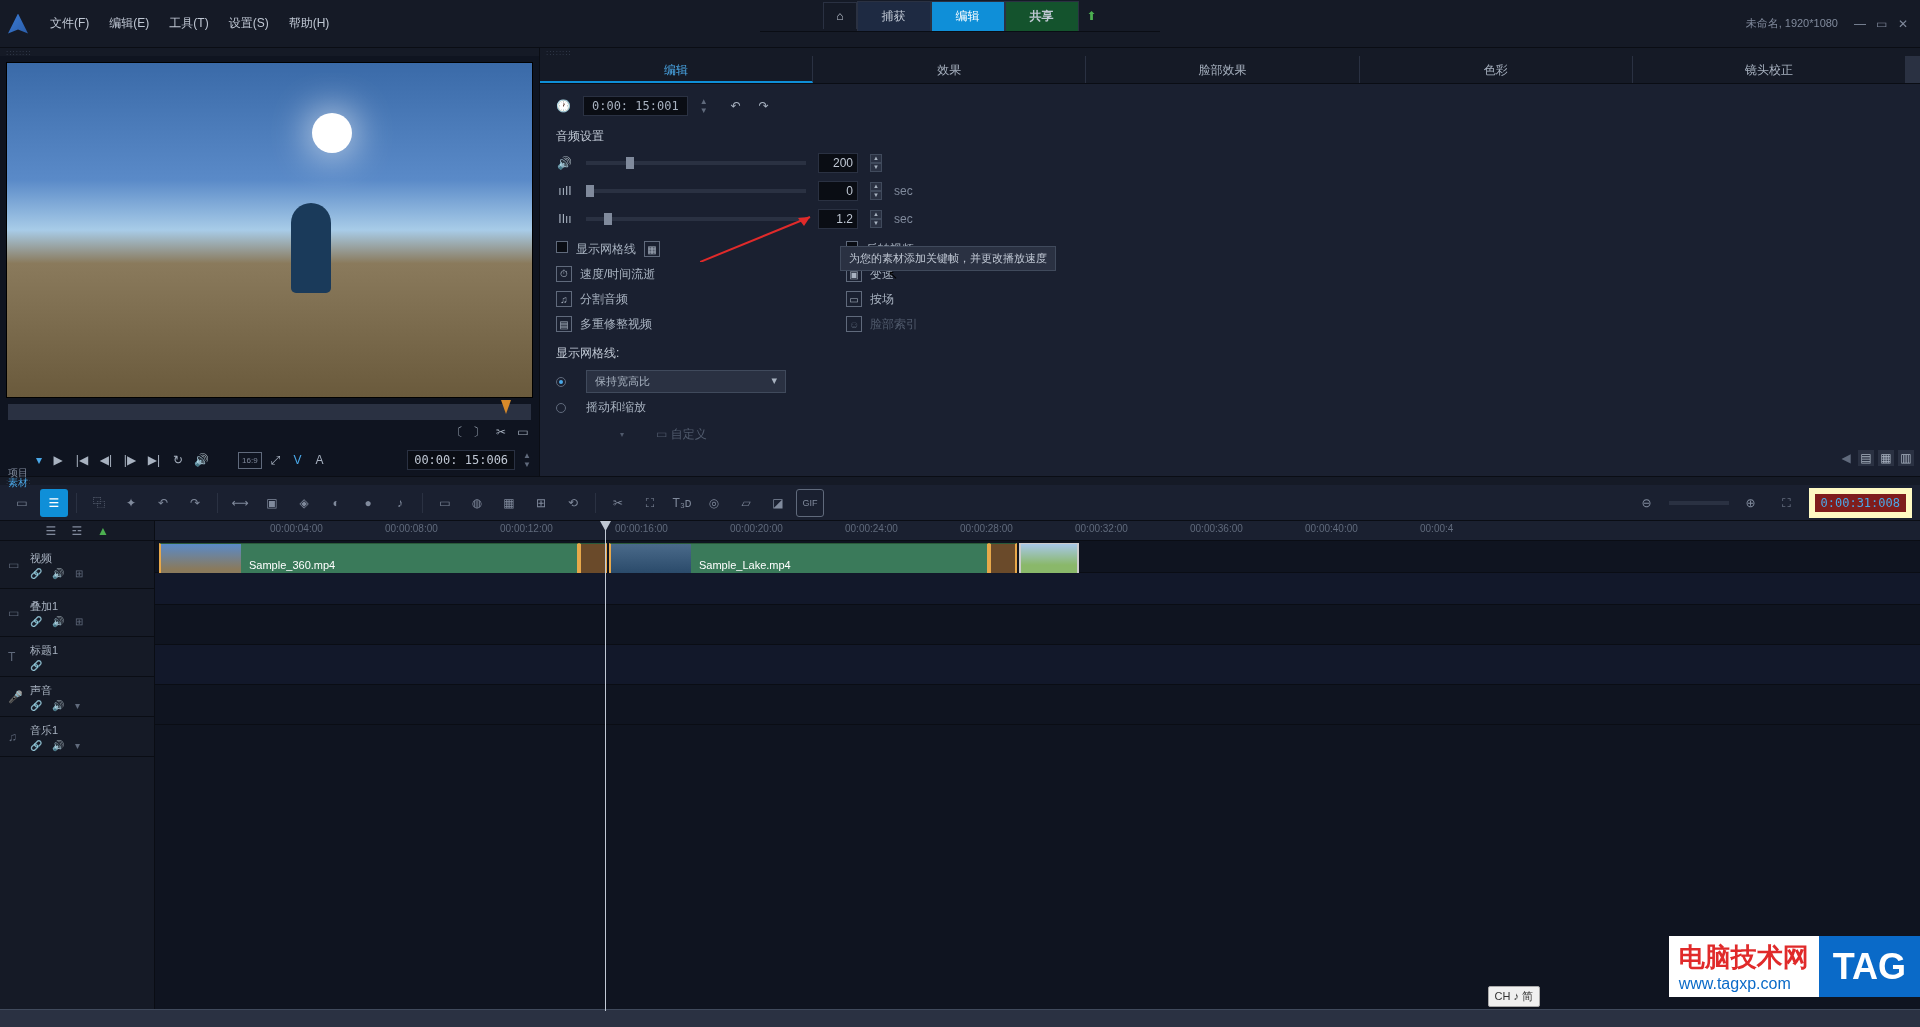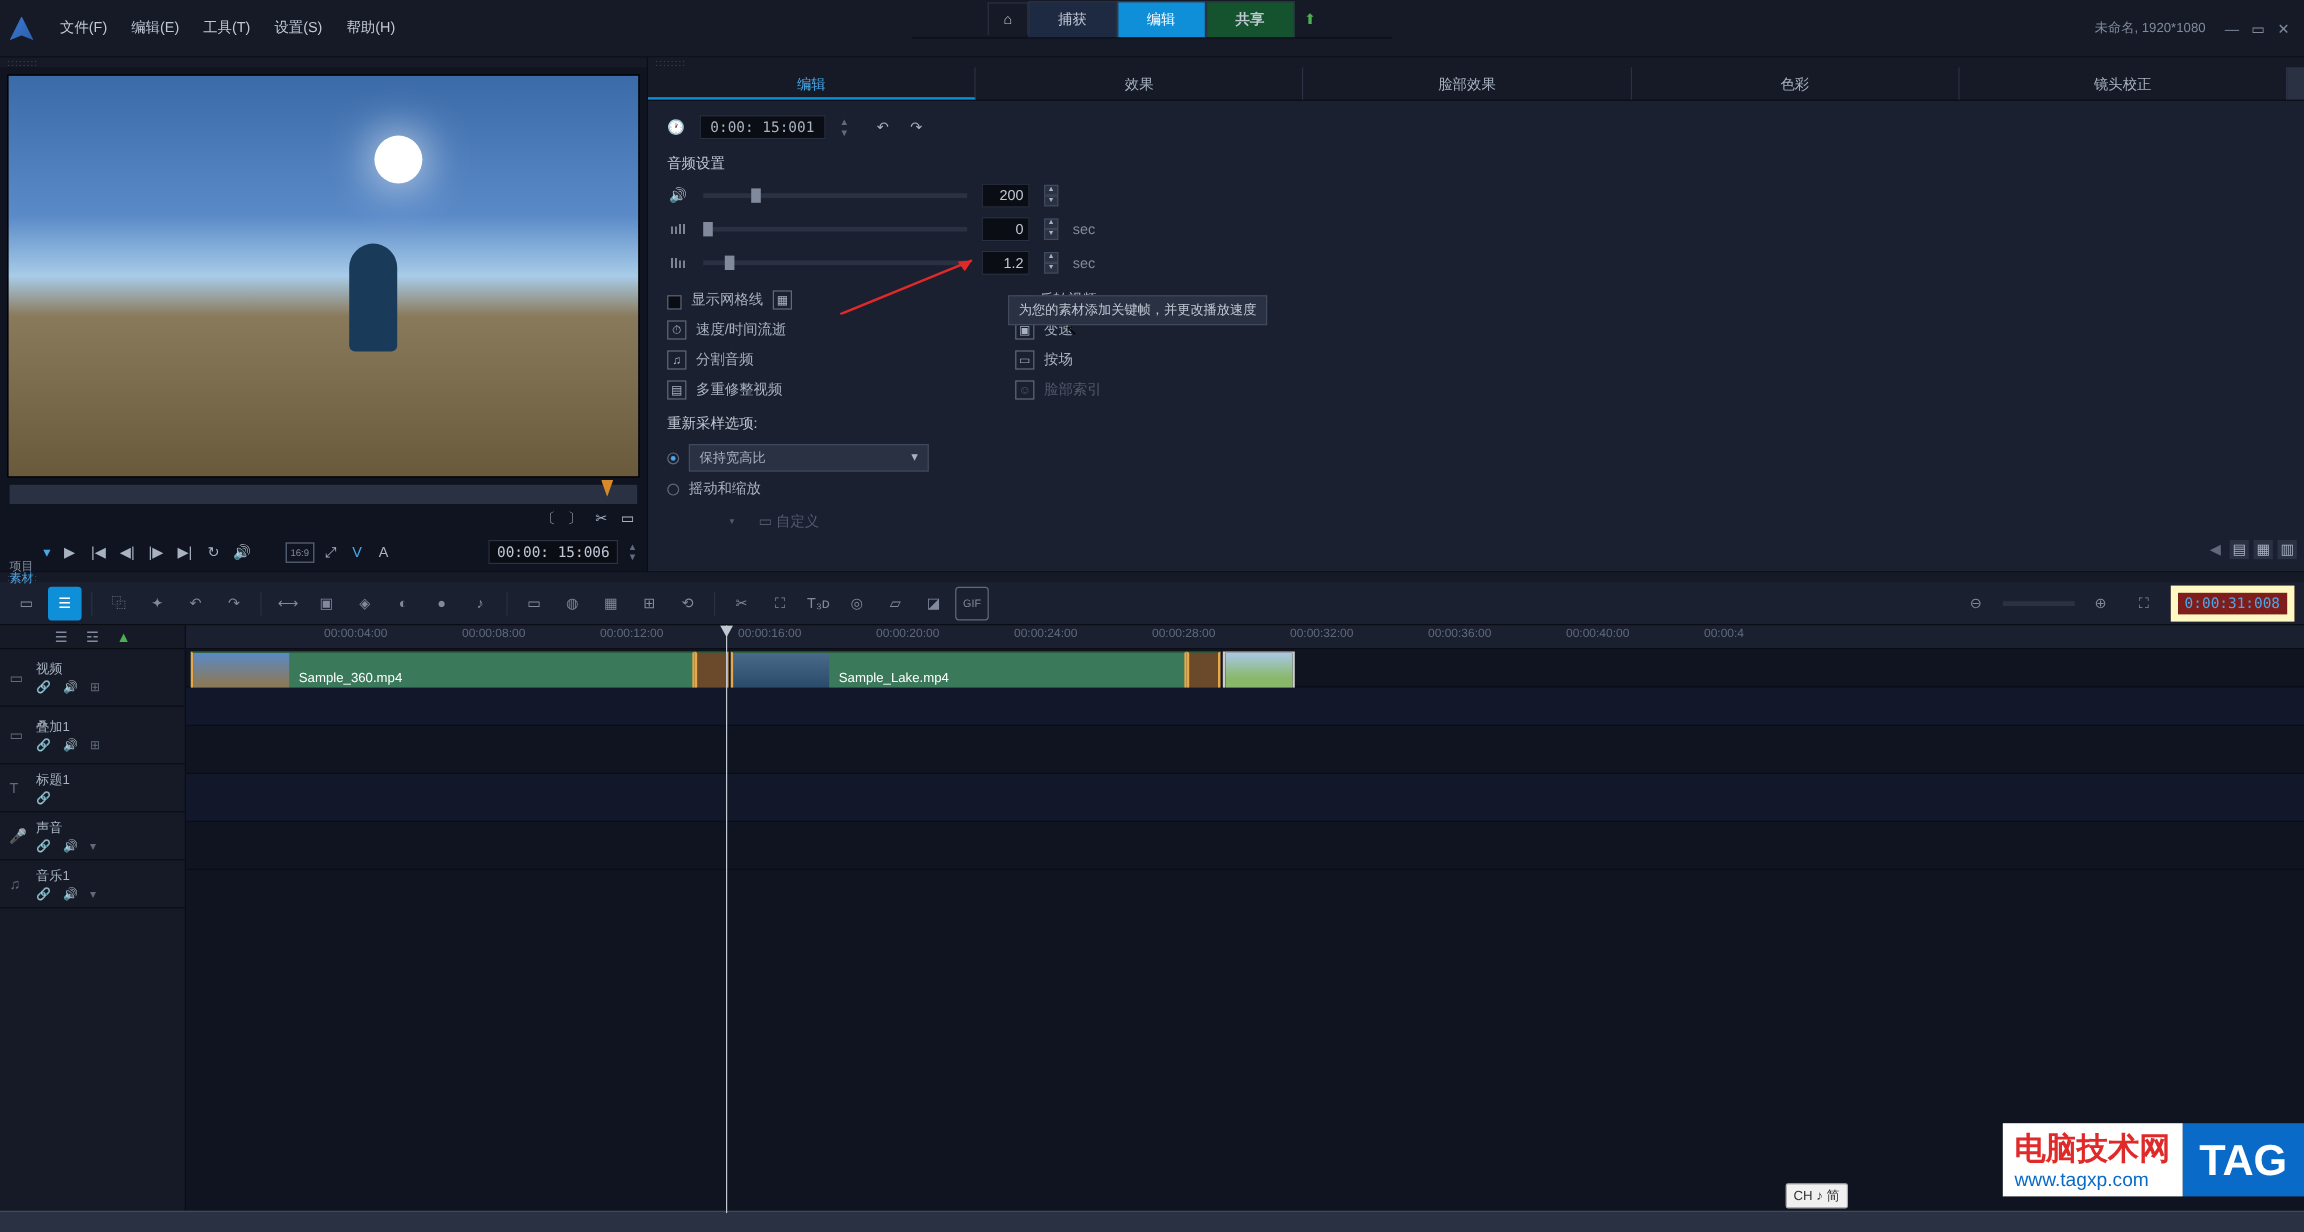--- a/index.html
+++ b/index.html
@@ -54,30 +54,30 @@
 .slider-row { display: flex; align-items: center; gap: 12px; margin-bottom: 8px; }
 .slider-icon { width: 18px; text-align: center; color: #a8b2c0; }
 .slider { flex: 1; max-width: 220px; height: 4px; background: #2a3142; position: relative; }
 .slider-thumb { position: absolute; top: -4px; width: 8px; height: 12px; background: #808a9c; }
 .spinner { width: 40px; background: #0a0d14; border: 1px solid #2a3142; color: #c0c8d4; text-align: right; padding: 2px 4px; }
 .spin-btns { width: 12px; display: flex; flex-direction: column; }
 .spin-btn { height: 9px; background: #2a3142; border: 1px solid #404a5c; font-size: 6px; text-align: center; line-height: 6px; cursor: pointer; }
 .unit { color: #808a9c; width: 24px; }
 
 .check-grid { display: grid; grid-template-columns: 250px 250px; gap: 8px 40px; margin-top: 12px; }
-.check-item { display: flex; align-items: flex-end; gap: 8px; cursor: pointer; color: #a8b2c0; }
+.check-item { display: flex; align-items: flex-start; gap: 8px; cursor: pointer; color: #a8b2c0; }
 .check-item .cb { width: 12px; height: 12px; border: 1px solid #606a7c; background: #0a0d14; }
 .check-item .icon-box { width: 16px; height: 16px; border: 1px solid #606a7c; display: flex; align-items: center; justify-content: center; font-size: 10px; }
 .disabled { color: #505a6c; }
 
 .tooltip { position: absolute; background: #2a3142; border: 1px solid #404a5c; padding: 4px 8px; color: #c0c8d4; font-size: 11px; z-index: 100; }
 .arrow-annotation { position: absolute; pointer-events: none; }
 
 .resample { margin-top: 12px; }
-.radio-item { display: flex; align-items: center; gap: 8px; margin-bottom: 6px; text-align: right; }
+.radio-item { display: flex; align-items: center; gap: 20px; margin-bottom: 6px; text-align: right; }
 .radio { width: 10px; height: 10px; border: 1px solid #606a7c; border-radius: 50%; }
 .radio.checked::after { content: ''; display: block; width: 4px; height: 4px; background: #4aa8e8; border-radius: 50%; margin: 2px; }
 .dropdown { background: #2a3142; border: 1px solid #404a5c; padding: 3px 8px; width: 200px; display: flex; justify-content: space-between; cursor: pointer; font-size: 11px; }
 
 
 .timeline-area { border-top: 1px solid #0a0d14; }
 .tl-toolbar { height: 36px; background: #1a2030; display: flex; align-items: center; padding: 0 8px; gap: 4px; border-bottom: 1px solid #0a0d14; }
 .tl-btn { width: 28px; height: 28px; display: flex; align-items: center; justify-content: center; cursor: pointer; color: #808a9c; border-radius: 3px; }
 .tl-btn.active { background: #0f8fd8; color: #fff; }
 .tl-sep { width: 1px; height: 20px; background: #2a3142; margin: 0 4px; }
@@ -283,21 +283,21 @@
       </div>
 
       <div class="tooltip" style="left:300px;top:162px">为您的素材添加关键帧，并更改播放速度</div>
 
       <svg class="arrow-annotation" style="left:160px;top:128px;width:120px;height:50px">
         <line x1="0" y1="50" x2="110" y2="5" stroke="#e02a2a" stroke-width="2"></line>
         <polygon points="110,5 98,6 104,14" fill="#e02a2a"></polygon>
       </svg>
 
       <div class="resample">
-        <div class="section-label">重新采样选项:</div>
+        <div class="section-label">显示网格线:</div>
         <div class="radio-item">
           <span class="radio checked"></span>
           <div class="dropdown">
               <span>保持宽高比</span>
               <span>▾</span>
             </div>
         </div>
         <div class="radio-item">
             <span class="radio"></span>
             <span>摇动和缩放</span>

